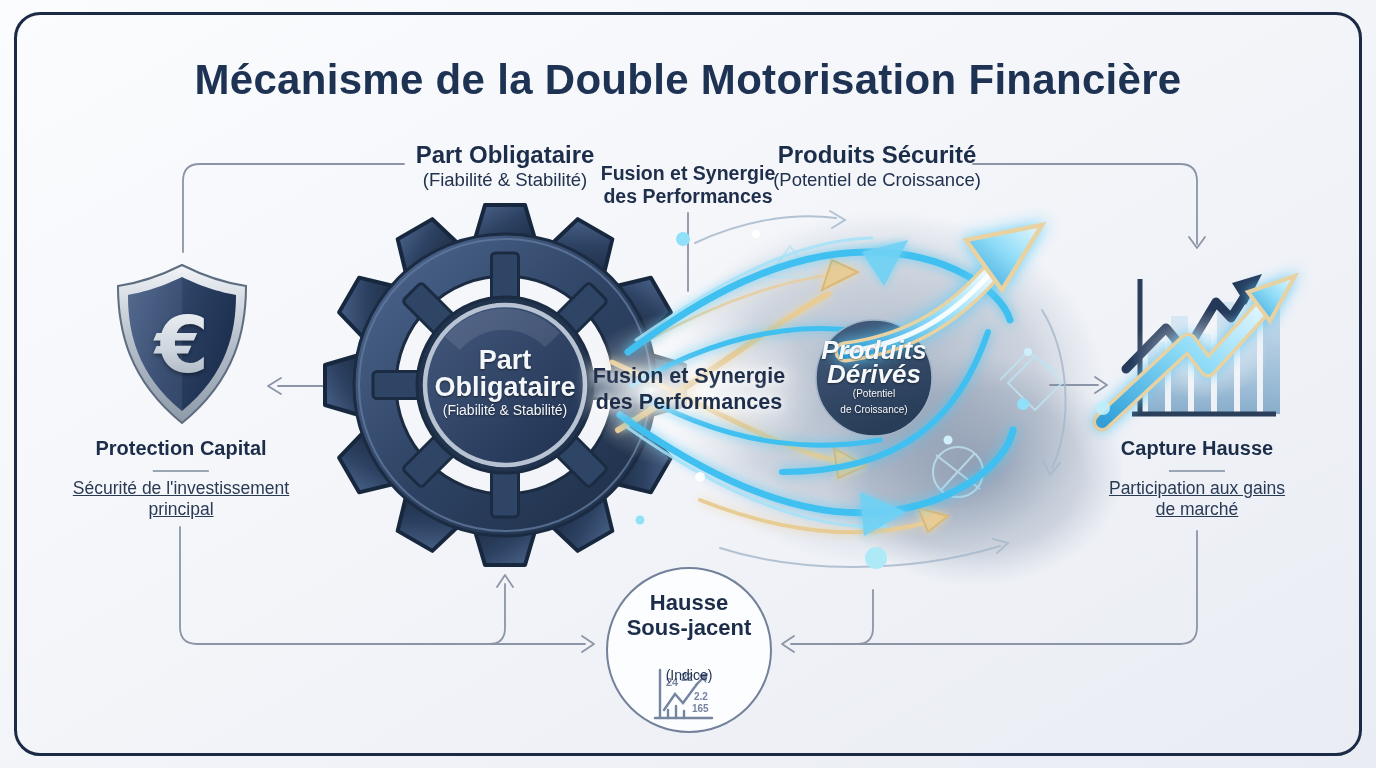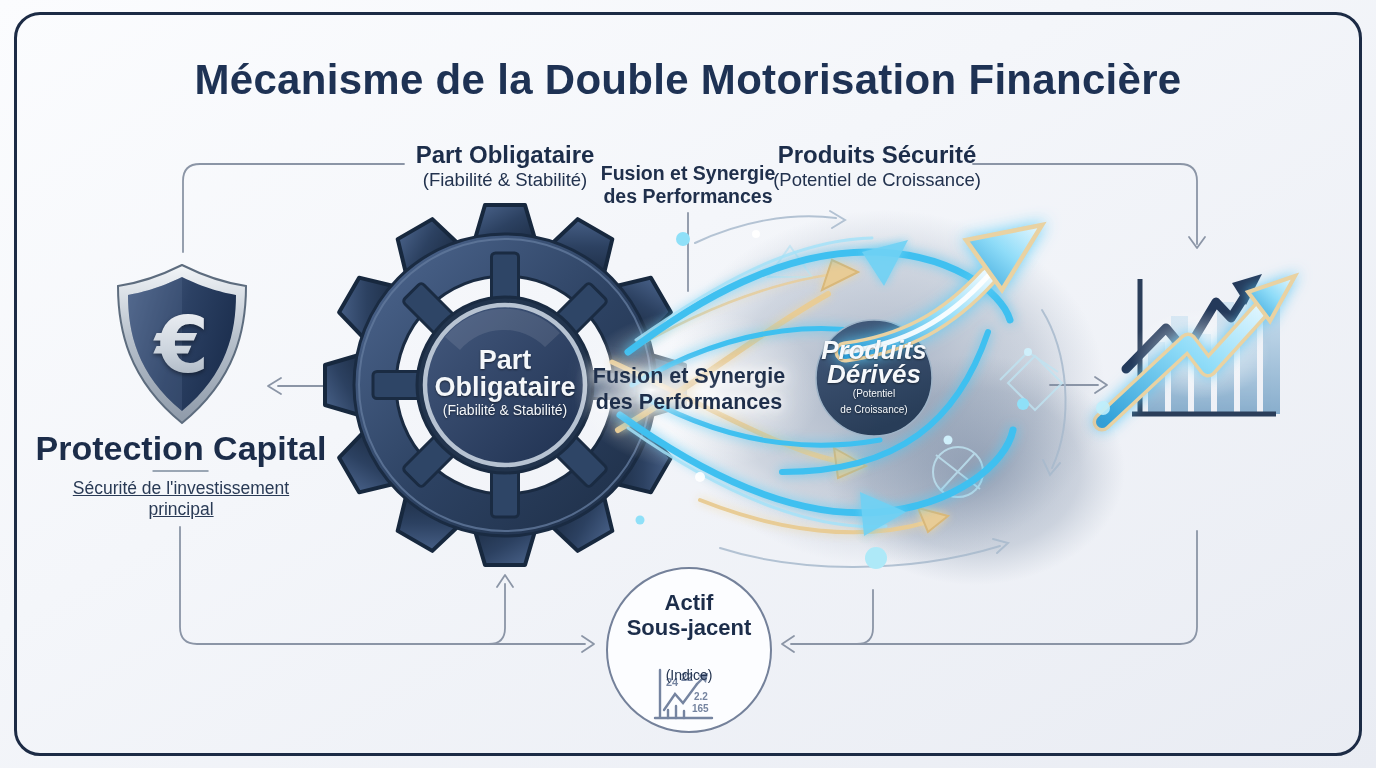--- a/index.html
+++ b/index.html
@@ -25,21 +25,21 @@
   .hub-text{color:#f4f7fa;text-shadow:0 1px 2px rgba(0,0,0,.5);}
   .hub-l{font-size:27px;font-weight:700;line-height:27px;}
   .hub-s{font-size:14px;font-weight:500;line-height:18px;}
   .fusion-center{
     font-size:21.5px;font-weight:600;color:#1e2e4a;line-height:26px;
     text-shadow:0 0 10px #fff,0 0 18px #fff,0 0 28px rgba(255,255,255,.9);
   }
   .deriv-text{color:#f6f9fc;text-shadow:0 1px 2px rgba(0,0,0,.45);}
   .deriv-l{font-size:26px;font-weight:700;line-height:24px;font-style:italic;}
   .deriv-s{font-size:10px;font-weight:500;line-height:16px;}
-  .node-head{font-size:34px;font-weight:600;color:#1c2d4a;line-height:30px;}
+  .node-head{font-size:20px;font-weight:600;color:#1c2d4a;line-height:30px;}
   .node-div{width:56px;height:1.5px;background:#9aa6b4;margin:7px auto 6px auto;}
   .node-desc{font-size:17.5px;font-weight:500;color:#293a55;line-height:21px;text-decoration:underline;}
   .bot-l{font-size:22px;font-weight:700;color:#1c2d4a;line-height:25px;}
   .bot-s{font-size:14px;font-weight:500;color:#23334f;line-height:22px;margin-top:24px;}
 </style>
 </head>
 <body>
 
 <div class="canvas">
 
@@ -352,20 +352,26 @@
     <div class="deriv-s">de Croissance)</div>
   </div>
 
   <div class="txt" style="left:181px;top:433px;">
     <div class="node-head">Protection Capital</div>
     <div class="node-div"></div>
     <div class="node-desc">Sécurité de l'investissement</div>
     <div class="node-desc">principal</div>
   </div>
 
+  <div class="txt" style="left:1197px;top:433px;">
+    <div class="node-head">Capture Hausse</div>
+    <div class="node-div"></div>
+    <div class="node-desc">Participation aux gains</div>
+    <div class="node-desc">de marché</div>
+  </div>
 
   <div class="txt" style="left:689px;top:590px;">
-    <div class="bot-l">Actif</div>
+    <div class="bot-l">Hausse</div>
     <div class="bot-l">Sous-jacent</div>
     <div class="bot-s">(Indice)</div>
   </div>
 
 </div>
 
 </body></html>

